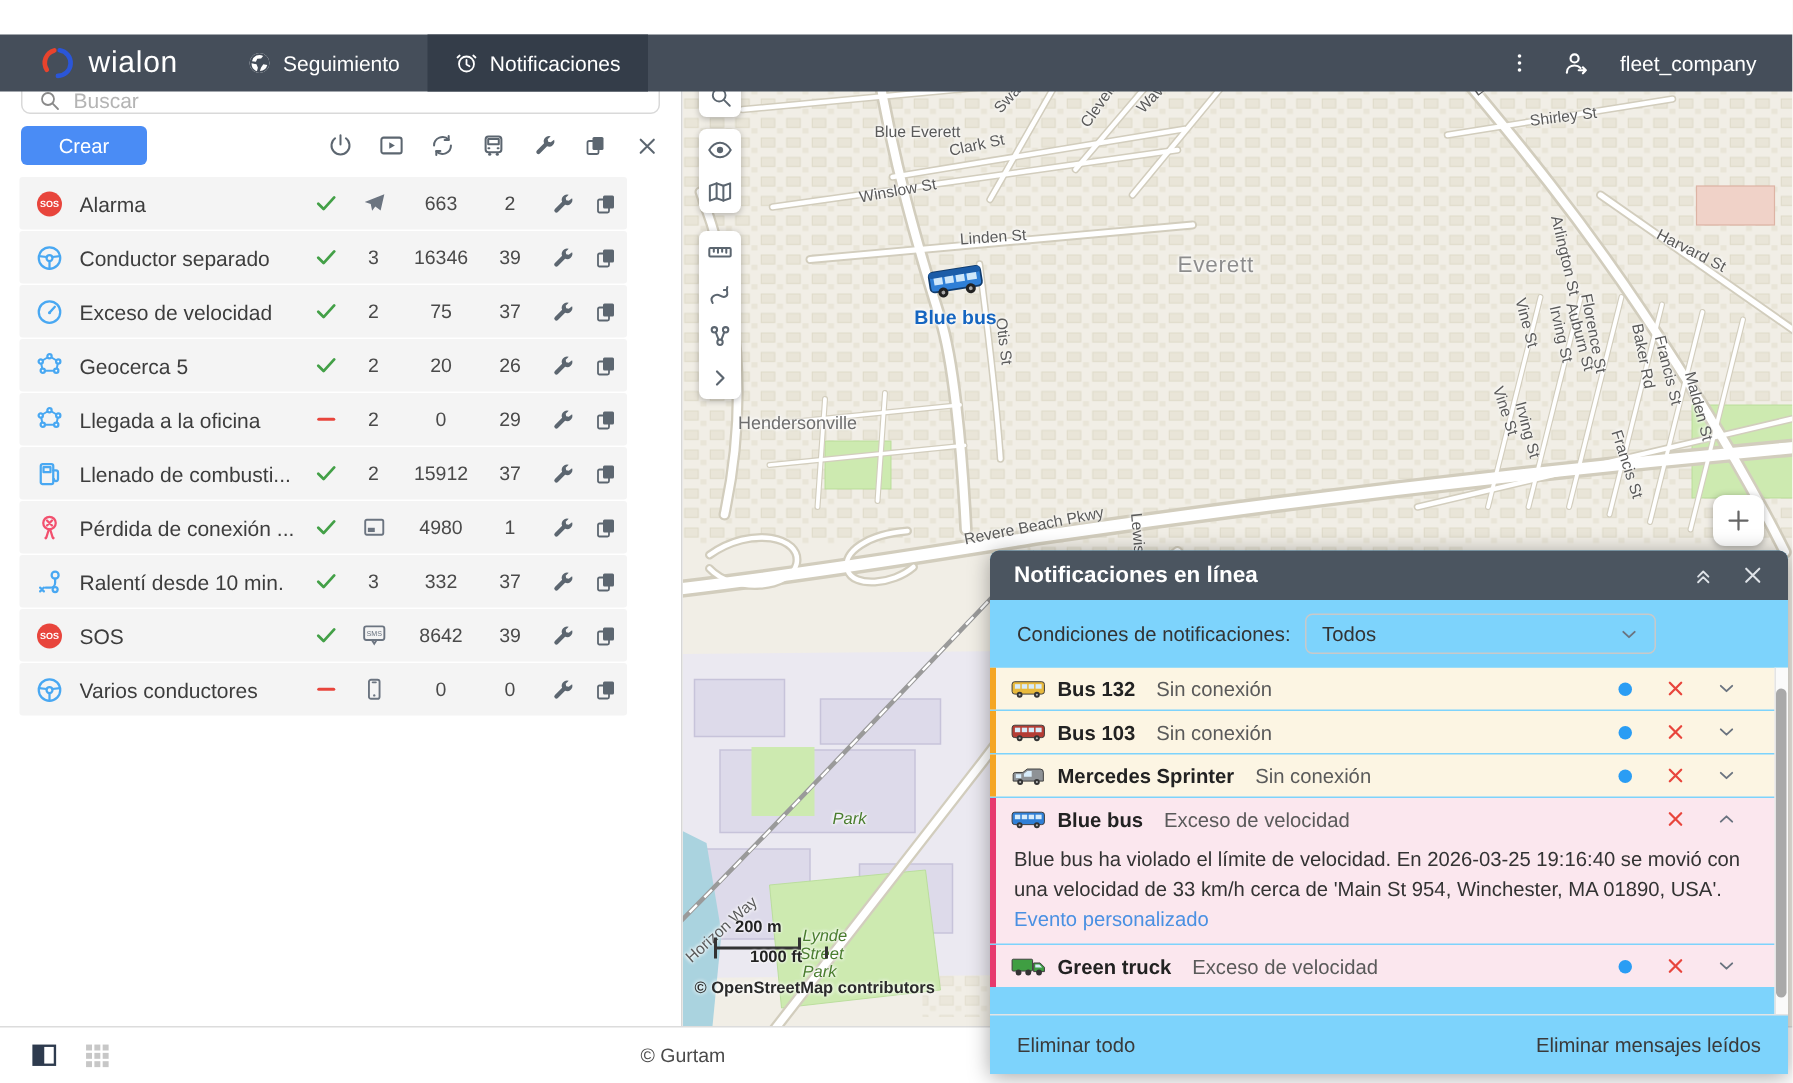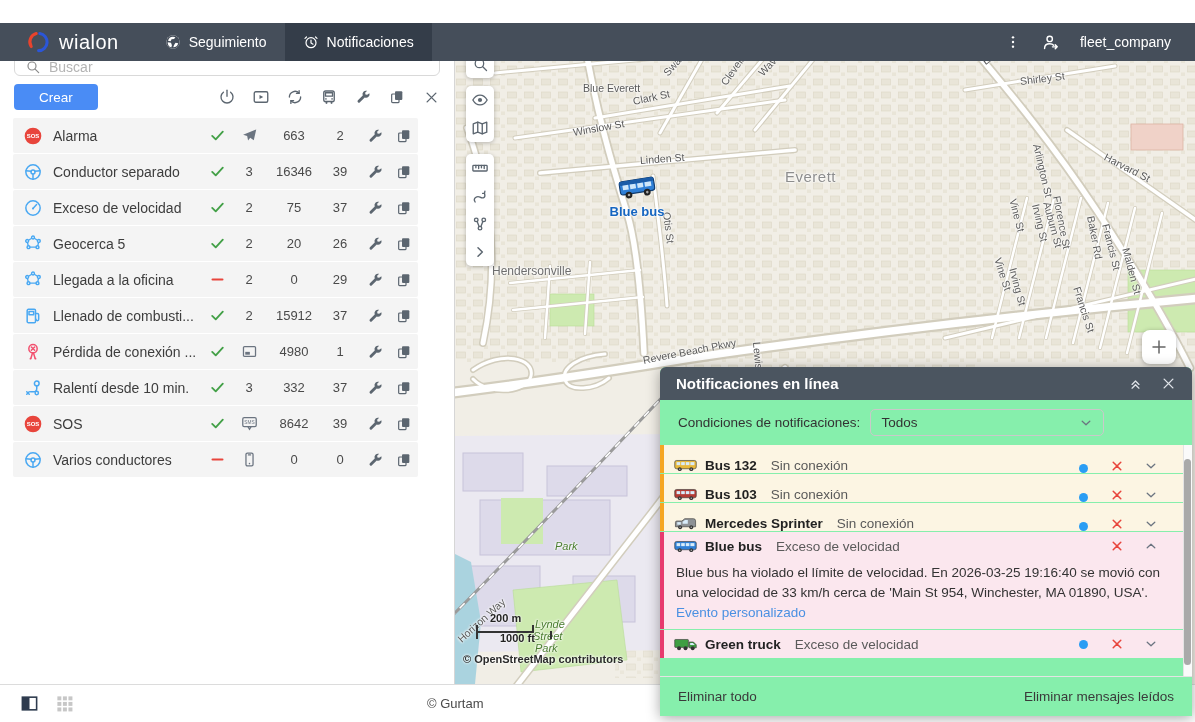--- a/index.html
+++ b/index.html
@@ -79,38 +79,38 @@
   .scale { position:absolute; left:21px; top:574px; font-size:11px; color:#222; font-weight:bold; }
   .scale .bar-m { border:2px solid #333; border-top:none; height:8px; width:58px; }
   .scale .lab-m { padding-left:14px; margin-bottom:1px; text-shadow:0 0 2px #fff,0 0 2px #fff; }
   .scale .bar-ft { border:2px solid #333; border-bottom:none; border-top:none; height:8px; width:76px;
     border-left:2px solid #333; border-right:2px solid #333; margin-top:-2px; }
   .scale .lab-ft { padding-left:24px; margin-top:-7px; text-shadow:0 0 2px #fff,0 0 2px #fff; }
   .attribution { position:absolute; left:8px; top:615px; font-size:11px; font-weight:bold;
     color:#2b2b2b; text-shadow:0 0 3px #fff,0 0 3px #fff; }
 
   
-  #panel { position:absolute; left:660px; top:367px; width:532px; height:349px; background:#86efac;
+  #panel { position:absolute; left:660px; top:367px; width:532px; height:349px; background:#7dd3fc;
     border-radius:6px 6px 0 0; box-shadow:0 2px 14px rgba(0,0,0,.35); z-index:30;
     display:flex; flex-direction:column; }
   #panel-header { height:33px; background:var(--panel-header,#4b5560); border-radius:6px 6px 0 0;
     display:flex; align-items:center; padding:0 16px; color:#fff; flex:0 0 auto; }
   #panel-title { font-size:15px; font-weight:bold; }
   #panel-header .spacer { flex:1; }
   .ph-btn { color:#dfe3e8; margin-left:18px; cursor:pointer; }
   #filter-row { height:45px; display:flex; align-items:center; padding:0 18px; flex:0 0 auto; }
   #filter-label { font-size:13.5px; color:#333; }
   #filter-select { margin-left:10px; width:234px; height:27px; border:1px solid #c9c9c9;
     border-radius:5px; display:flex; align-items:center; padding:0 10px; font-size:13.5px;
     color:#333; cursor:pointer; }
   #filter-select .spacer { flex:1; }
   #pn-list { position:relative; flex:1; overflow:hidden; }
   .prow-block { margin-bottom:1px; }
   .prow { height:28px; display:flex; align-items:center; padding:0 34px 0 10px; border-left:4px solid; cursor:pointer; }
-  .prow-block.warning .prow, .prow-block.warning .pexp { background:var(--warn-bg,#fcf5e3); border-left-color:var(--warn-border,#f5a623);align-items:flex-end; }
+  .prow-block.warning .prow, .prow-block.warning .pexp { background:var(--warn-bg,#fcf5e3); border-left-color:var(--warn-border,#f5a623); }
   .prow-block.alert .prow, .prow-block.alert .pexp { background:var(--alert-bg,#fbe7ee); border-left-color:var(--alert-border,#e73a6e); }
   .pveh { margin-right:8px; display:flex; }
   .pname { font-size:13.5px; font-weight:bold; color:#222; margin-right:14px; white-space:nowrap; }
   .pevent { font-size:13.5px; color:#5a5a5a; white-space:nowrap; }
   .prow .spacer { flex:1; }
   .pdot { width:9px; height:9px; border-radius:50%; background:var(--dot,#2a9df4); margin-right:22px; }
   .pdot.hidden { visibility:hidden; }
   .px { color:#e8453c; margin-right:20px; cursor:pointer; display:flex; }
   .pchev { color:#6b7480; cursor:pointer; display:flex; }
   .pexp { border-left:4px solid; padding:3px 30px 9px 12px; }
@@ -689,21 +689,21 @@
         <span class="slabel" style="left: 650px; top: 112px; transform: rotate(27deg);">Harvard St</span>
         <span class="slabel" style="left: 558px; top: 155px; transform: rotate(75deg);">Vine St</span>
         <span class="slabel" style="left: 581px; top: 160px; transform: rotate(77deg);">Irving St</span>
         <span class="slabel" style="left: 602px; top: 152px; transform: rotate(79deg);">Florence St</span>
         <span class="slabel" style="left: 636px; top: 172px; transform: rotate(79deg);">Baker Rd</span>
         <span class="slabel" style="left: 651px; top: 180px; transform: rotate(76deg);">Francis St</span>
         <span class="slabel" style="left: 671px; top: 204px; transform: rotate(75deg);">Malden St</span>
         <span class="slabel" style="left: 543px; top: 214px; transform: rotate(72deg);">Vine St</span>
         <span class="slabel" style="left: 558px; top: 224px; transform: rotate(75deg);">Irving St</span>
         <span class="slabel" style="left: 622px; top: 243px; transform: rotate(72deg);">Francis St</span>
-        <span class="slabel place" style="left: 37px; top: 226px;">Hendersonville</span>
+        <span class="slabel place" style="left: 37px; top: 237px;">Hendersonville</span>
         <span class="slabel" style="left: 188px; top: 316px; transform: rotate(-11deg);">Revere Beach Pkwy</span>
         <span class="slabel" style="left: 302px; top: 298px; transform: rotate(85deg);">Lewis St</span>
         <span class="slabel green" style="left: 100px; top: 502px;">Park</span>
         <span class="slabel green" style="left: 80px; top: 580px;">Lynde</span>
         <span class="slabel green" style="left: 78px; top: 592px;">Street</span>
         <span class="slabel green" style="left: 80px; top: 604px;">Park</span>
         <span class="slabel" style="left: 4px; top: 596px; transform: rotate(-42deg);">Horizon Way</span>
       </div>
 
     <div id="marker"><svg width="37" height="23" viewBox="0 0 32 19">

